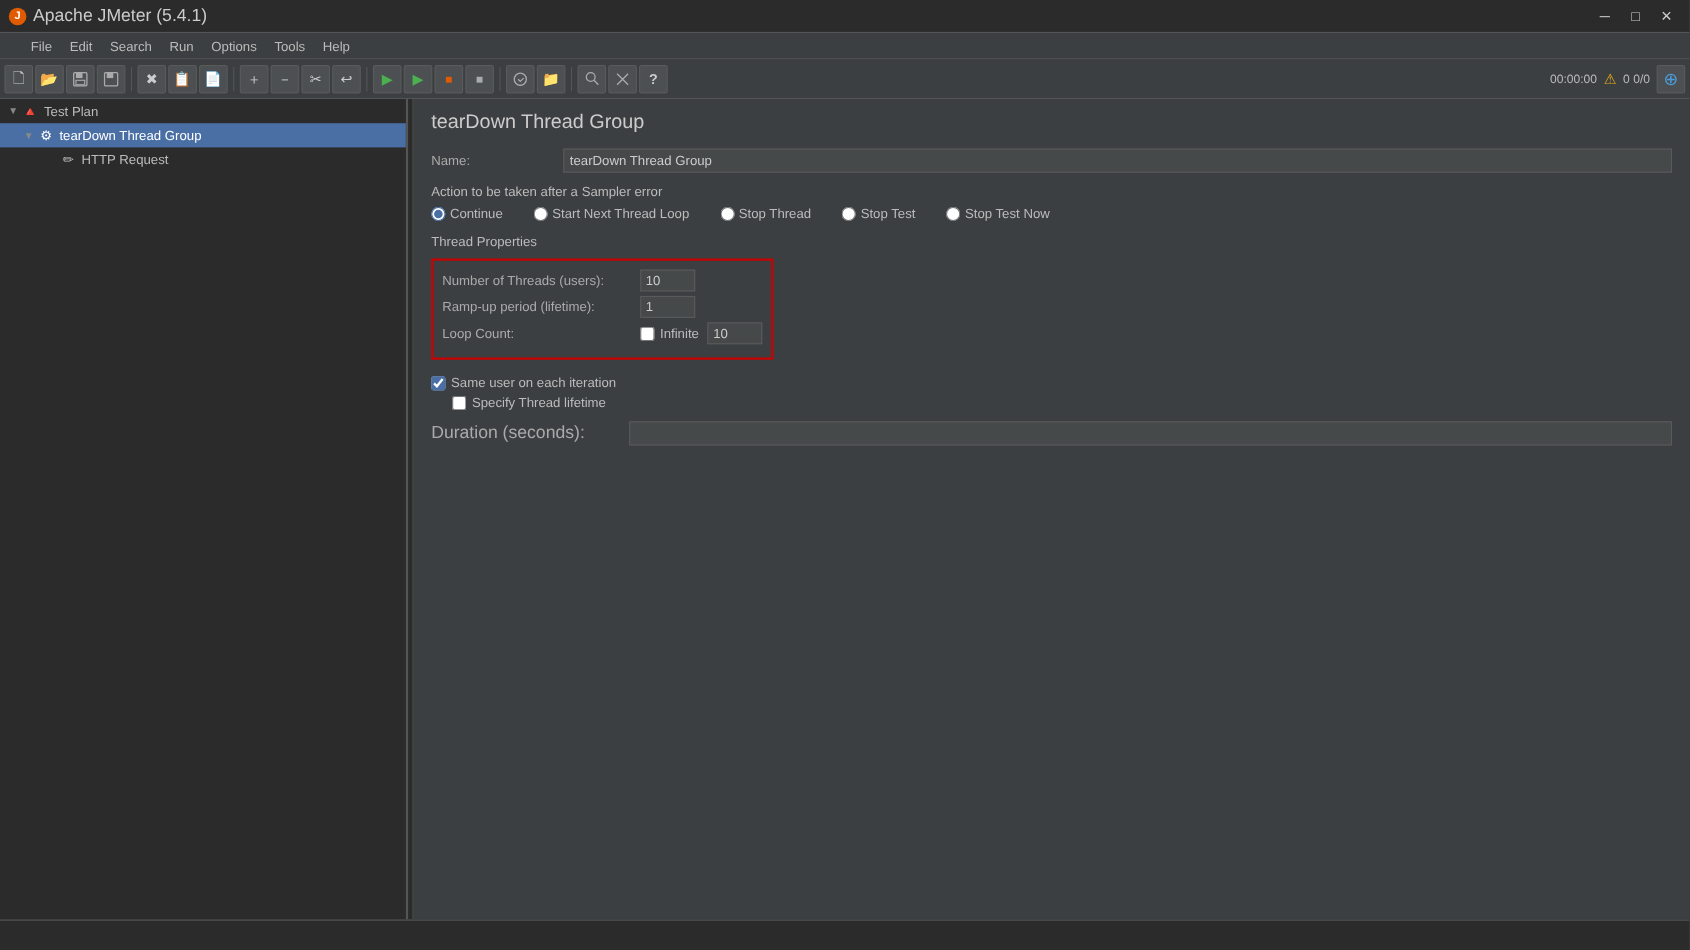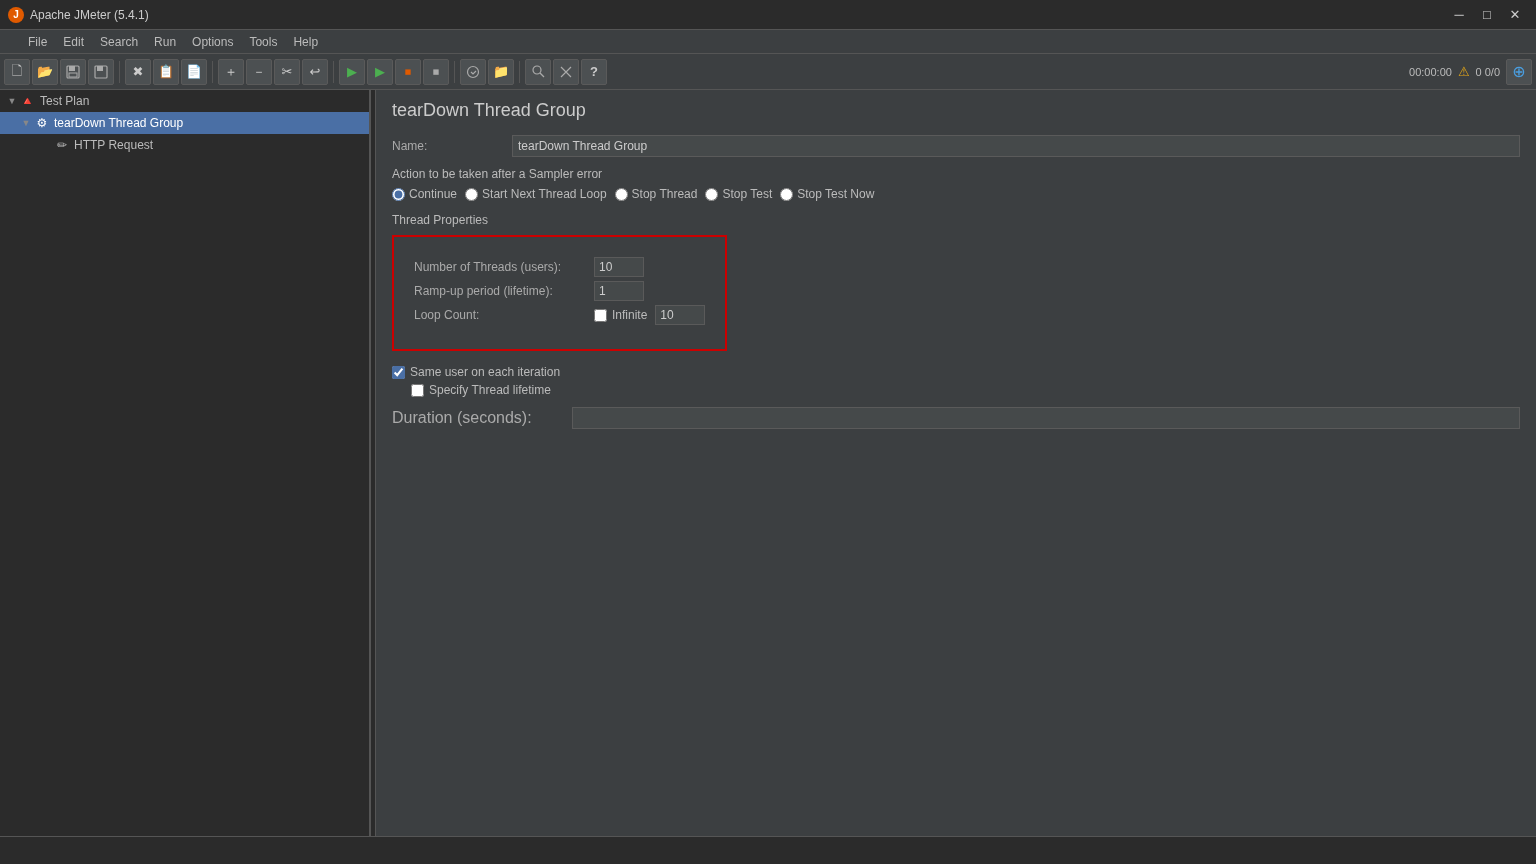--- a/index.html
+++ b/index.html
@@ -34,21 +34,21 @@
       display: flex;
       align-items: center;
       justify-content: center;
       color: white;
       font-weight: bold;
       font-size: 10px;
     }
     .title-bar-text {
       flex: 1;
       color: #cccccc;
-      font-size: 12px;
+      font-size: 16px;
     }
     .title-bar-controls {
       display: flex;
       gap: 2px;
     }
     .title-btn {
       width: 26px;
       height: 22px;
       background: transparent;
       border: none;
@@ -200,41 +200,41 @@
       padding: 2px 5px;
       font-size: 12px;
       height: 22px;
       outline: none;
     }
 
     
     .radio-group {
       display: flex;
       align-items: center;
-      gap: 8px;
+      gap: 28px;
       margin: 6px 0 12px 0;
       flex-wrap: wrap;
     }
     .radio-option {
       display: flex;
       align-items: center;
       gap: 4px;
       cursor: pointer;
       font-size: 12px;
       color: #bbbbbb;
     }
     .radio-option input[type="radio"] {
       accent-color: #4a6fa5;
     }
 
     
     .thread-props {
       border: 1px solid #888;
       margin-bottom: 10px;
-      padding: 20px;
+      padding: 8px;
       background: #3c3f41;
       display: inline-block;
     }
     .thread-props-highlighted {
       border: 2px solid #cc0000;
     }
 
     .prop-row {
       display: flex;
       align-items: center;

